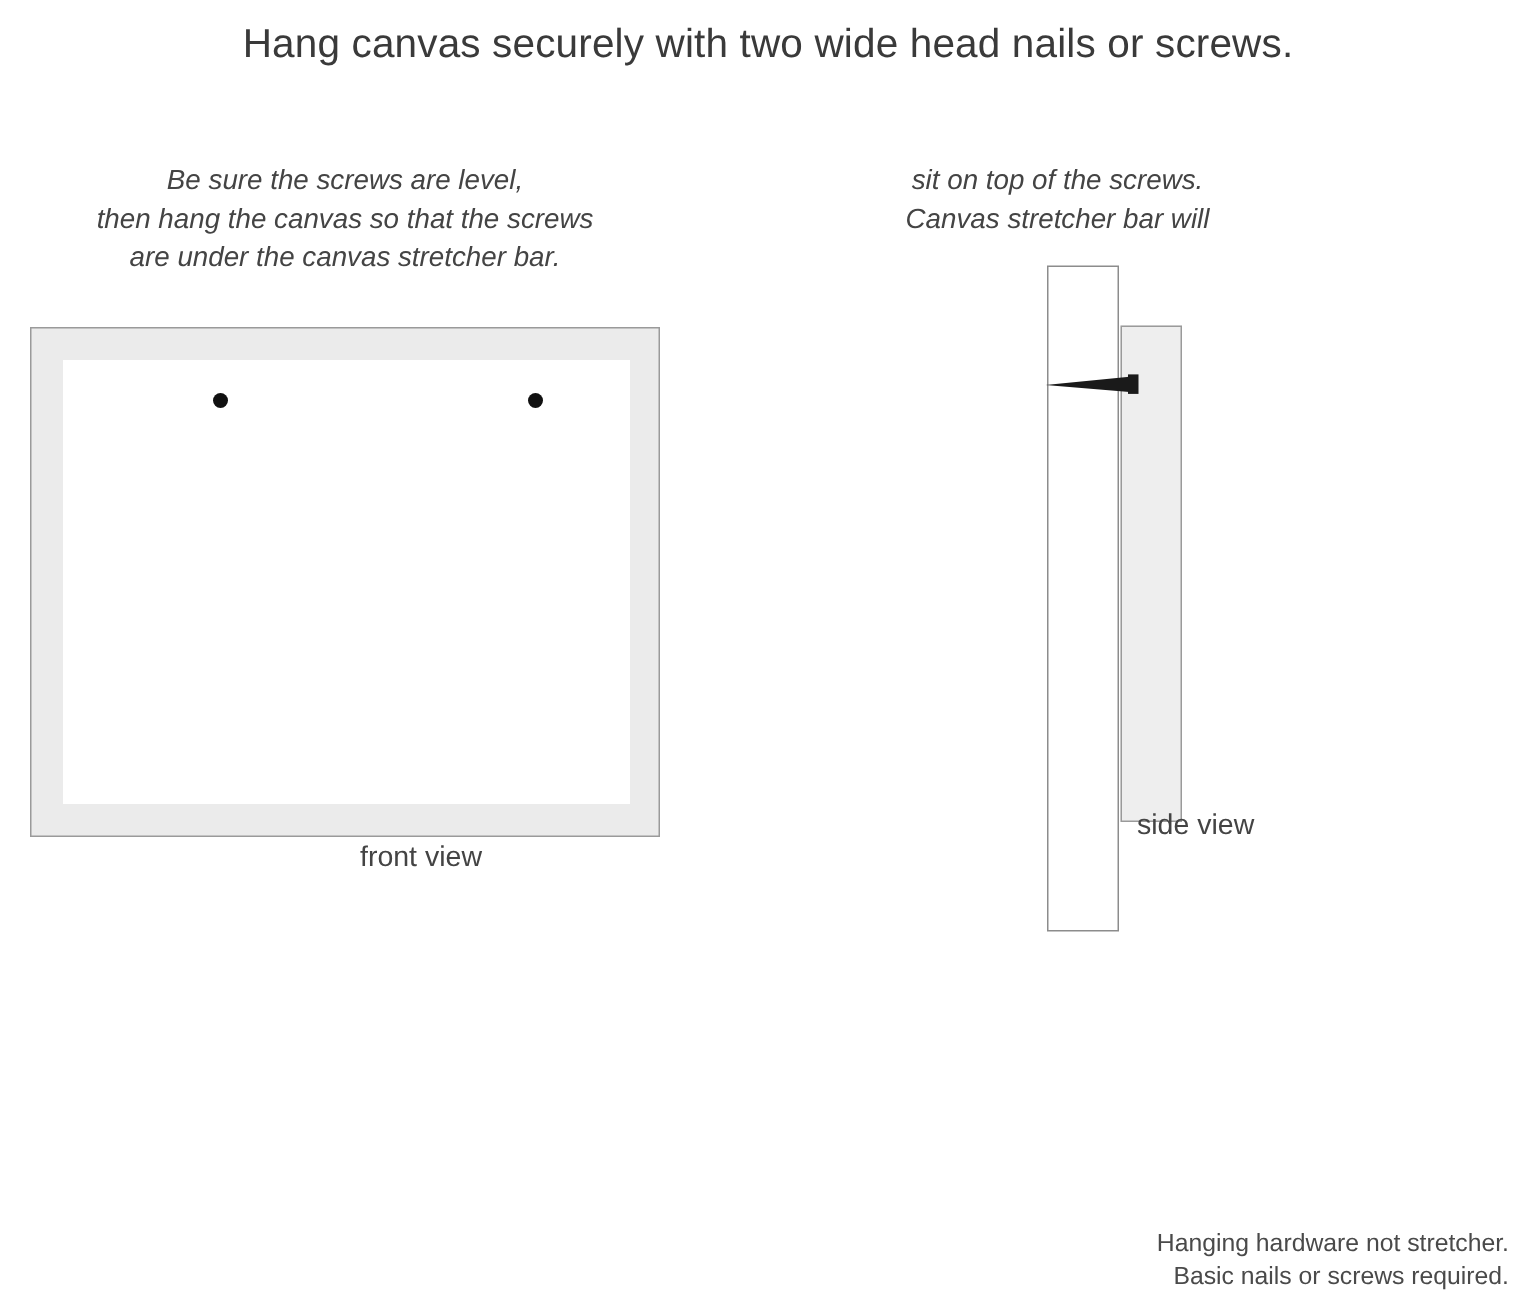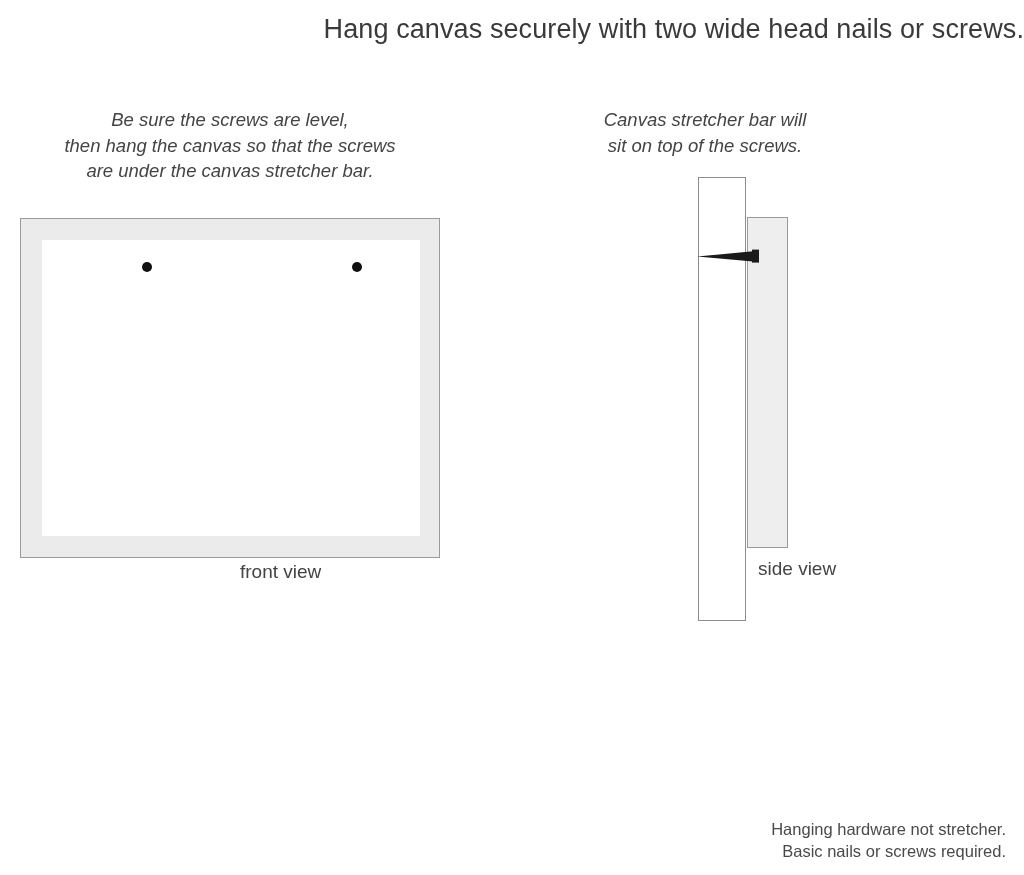--- a/index.html
+++ b/index.html
@@ -24,21 +24,21 @@
     width: 1024px;
     height: 875px;
   }
 
   
   .title {
     position: absolute;
     top: 14px;
     left: 0;
     width: 1024px;
-    text-align: right;
+    text-align: center;
     font-size: 27px;
     font-weight: 300;
     letter-spacing: 0.1px;
     color: #3a3a3a;
     white-space: nowrap;
   }
 
   
   .caption {
     position: absolute;
@@ -97,21 +97,21 @@
     white-space: nowrap;
   }
   .label-front {
     left: 240px;
     top: 561px;
     width: 200px;
     text-align: left;
   }
   .label-side {
     left: 758px;
-    top: 558px;
+    top: 540px;
     text-align: center;
   }
 
   
   .side-view {
     position: absolute;
     left: 690px;
     top: 170px;
     width: 120px;
     height: 460px;
@@ -164,22 +164,22 @@
 
   <div class="title">Hang canvas securely with two wide head nails or screws.</div>
 
   <div class="caption caption-left">
     <span class="line">Be sure the screws are level,</span>
     <span class="line">then hang the canvas so that the screws</span>
     <span class="line">are under the canvas stretcher bar.</span>
   </div>
 
   <div class="caption caption-right">
+    <span class="line">sit on top of the screws.</span>
     <span class="line">Canvas stretcher bar will</span>
-    <span class="line">sit on top of the screws.</span>
   </div>
 
   <div class="front-view">
     <div class="front-view-inner">
       <div class="screw-dot screw-dot-left"></div>
       <div class="screw-dot screw-dot-right"></div>
     </div>
   </div>
 
   <div class="view-label label-front">front view</div>

